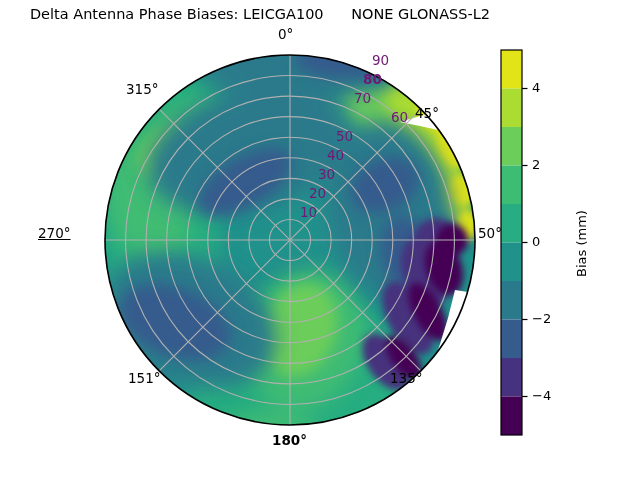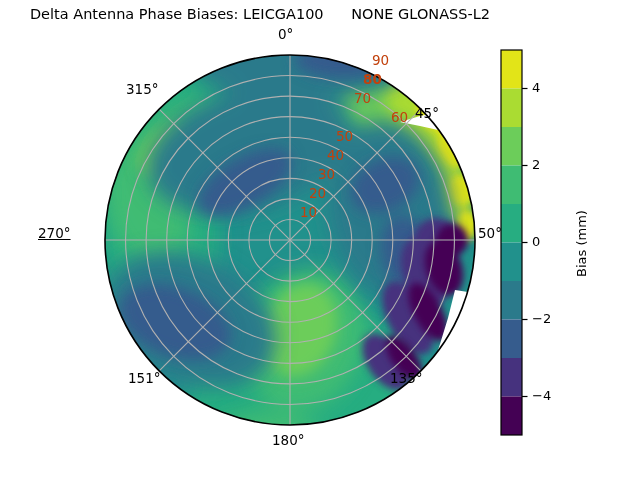--- a/index.html
+++ b/index.html
@@ -40,21 +40,21 @@
   }
   .ang-label {
     position: absolute;
     font-size: 13.5px;
     color: #000000;
     white-space: nowrap;
   }
   .rad-label {
     position: absolute;
     font-size: 13.5px;
-    color: #c2410c;
+    color: #701a75;
     white-space: nowrap;
   }
   .cb-tick-label {
     position: absolute;
     font-size: 13px;
     color: #000000;
     white-space: nowrap;
   }
   #cb-axis-label {
     position: absolute;
@@ -182,21 +182,21 @@
       <line x1="420.82" y1="109.18" x2="159.18" y2="370.82"></line>
     </g>
 
     <circle cx="290" cy="240" r="185" fill="none" stroke="#000000" stroke-width="1.6"></circle>
   </svg>
 
   <div class="ang-label" style="left:278px; top:26px;">0°</div>
   <div class="ang-label" style="left:415px; top:81px;margin-top:24px;">45°</div>
   <div class="ang-label" style="left:478px; top:225px;">50°</div>
   <div class="ang-label" style="left:390px; top:370px;">135°</div>
-  <div class="ang-label" style="left:272px; top:432px;">180°</div>
+  <div class="ang-label" style="left:272px; top:432px;font-weight:bold;">180°</div>
   <div class="ang-label" style="left:128px; top:370px;">151°</div>
   <div class="ang-label" style="left:38px;  top:225px;text-decoration:underline;">270°</div>
   <div class="ang-label" style="left:126px; top:81px;">315°</div>
 
   <div class="rad-label" style="left:300px; top:204px;">10</div>
   <div class="rad-label" style="left:309px; top:185px;text-align:center;">20</div>
   <div class="rad-label" style="left:318px; top:166px;">30</div>
   <div class="rad-label" style="left:327px; top:147px;">40</div>
   <div class="rad-label" style="left:336px; top:128px;">50</div>
   <div class="rad-label" style="left:345px; top:109px;margin-left:46px;">60</div>

